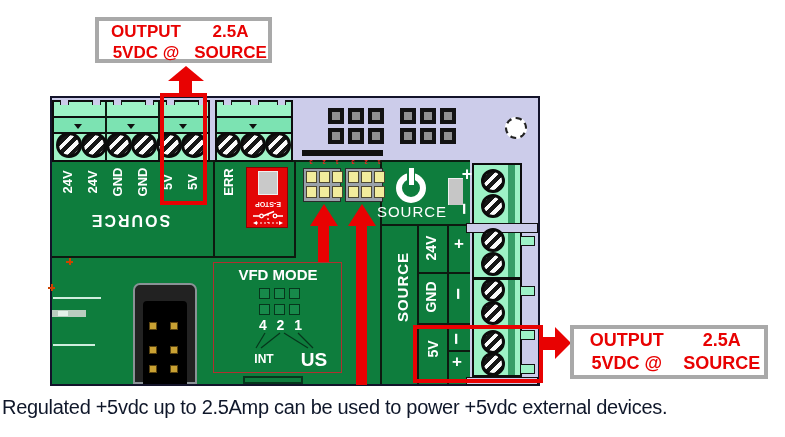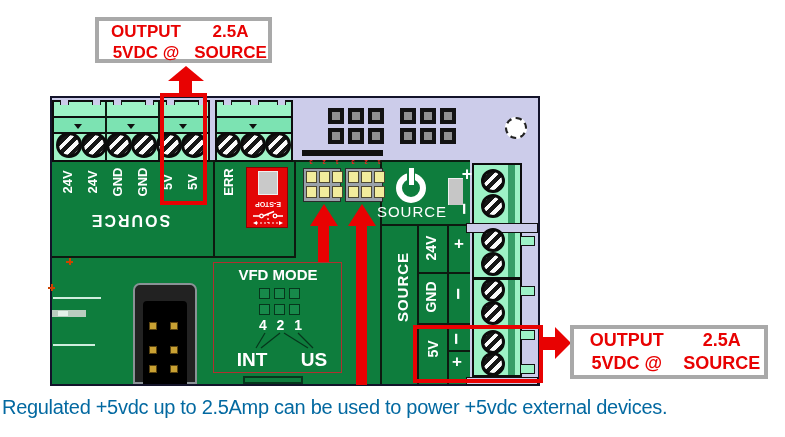--- a/index.html
+++ b/index.html
@@ -98,21 +98,21 @@
     <div class="abs" style="left:45px;top:41px;width:11px;height:11px;border:1px solid #06361c;background:#17894a;"></div>
     <div class="abs" style="left:60px;top:41px;width:11px;height:11px;border:1px solid #06361c;background:#17894a;"></div>
     <div class="abs" style="left:75px;top:41px;width:11px;height:11px;border:1px solid #06361c;background:#17894a;"></div>
     <span class="lbl ctr" style="left:68px;top:62px;font-size:14px;letter-spacing:3px;">4 2 1</span>
     <svg class="abs" style="left:0;top:66px;" width="129" height="22" viewBox="0 0 129 22">
       <line x1="51" y1="4" x2="42" y2="19" stroke="#06361c" stroke-width="1.2"></line>
       <line x1="66" y1="4" x2="47" y2="19" stroke="#06361c" stroke-width="1.2"></line>
       <line x1="70" y1="4" x2="94" y2="19" stroke="#06361c" stroke-width="1.2"></line>
       <line x1="84" y1="4" x2="99" y2="19" stroke="#06361c" stroke-width="1.2"></line>
     </svg>
-    <span class="lbl ctr" style="left:38px;top:96px;font-size:19px;">INT</span>
+    <span class="lbl ctr" style="left:50px;top:96px;font-size:12px;">INT</span>
     <span class="lbl ctr" style="left:100px;top:96px;font-size:19px;">US</span>
   </div>
 
   <div class="abs" style="left:133px;top:283px;width:64px;height:101px;background:#222;border:2px solid #8a9296;border-radius:7px 7px 0 0;"></div>
   <div class="abs" style="left:143px;top:301px;width:44px;height:83px;background:#000;border-radius:4px 4px 0 0;"></div>
   <div class="abs" style="left:149px;top:322px;width:8px;height:8px;background:#c9a133;border:1px solid #5a4410;"></div>
   <div class="abs" style="left:170px;top:322px;width:8px;height:8px;background:#c9a133;border:1px solid #5a4410;"></div>
   <div class="abs" style="left:149px;top:346px;width:8px;height:8px;background:#c9a133;border:1px solid #5a4410;"></div>
   <div class="abs" style="left:170px;top:346px;width:8px;height:8px;background:#c9a133;border:1px solid #5a4410;"></div>
   <div class="abs" style="left:149px;top:365px;width:8px;height:8px;background:#c9a133;border:1px solid #5a4410;"></div>
@@ -235,14 +235,14 @@
 
   <div class="abs callout" style="left:95px;top:17px;width:177px;height:46px;font-size:17px;line-height:21px;">
     <span>OUTPUT 5VDC @</span>
     <span>2.5A SOURCE</span>
   </div>
   <div class="abs callout" style="left:570px;top:325px;width:198px;height:54px;font-size:18px;line-height:23px;">
     <span>OUTPUT 5VDC @</span>
     <span>2.5A SOURCE</span>
   </div>
 
-  <div class="abs" style="left:2px;top:396px;width:780px;color:#0369a1;font-size:20px;letter-spacing:-0.3px;">Regulated +5vdc up to 2.5Amp can be used to power +5vdc external devices.</div>
+  <div class="abs" style="left:2px;top:396px;width:780px;color:#0f172a;font-size:20px;letter-spacing:-0.3px;">Regulated +5vdc up to 2.5Amp can be used to power +5vdc external devices.</div>
 </div>
 
 </body></html>

